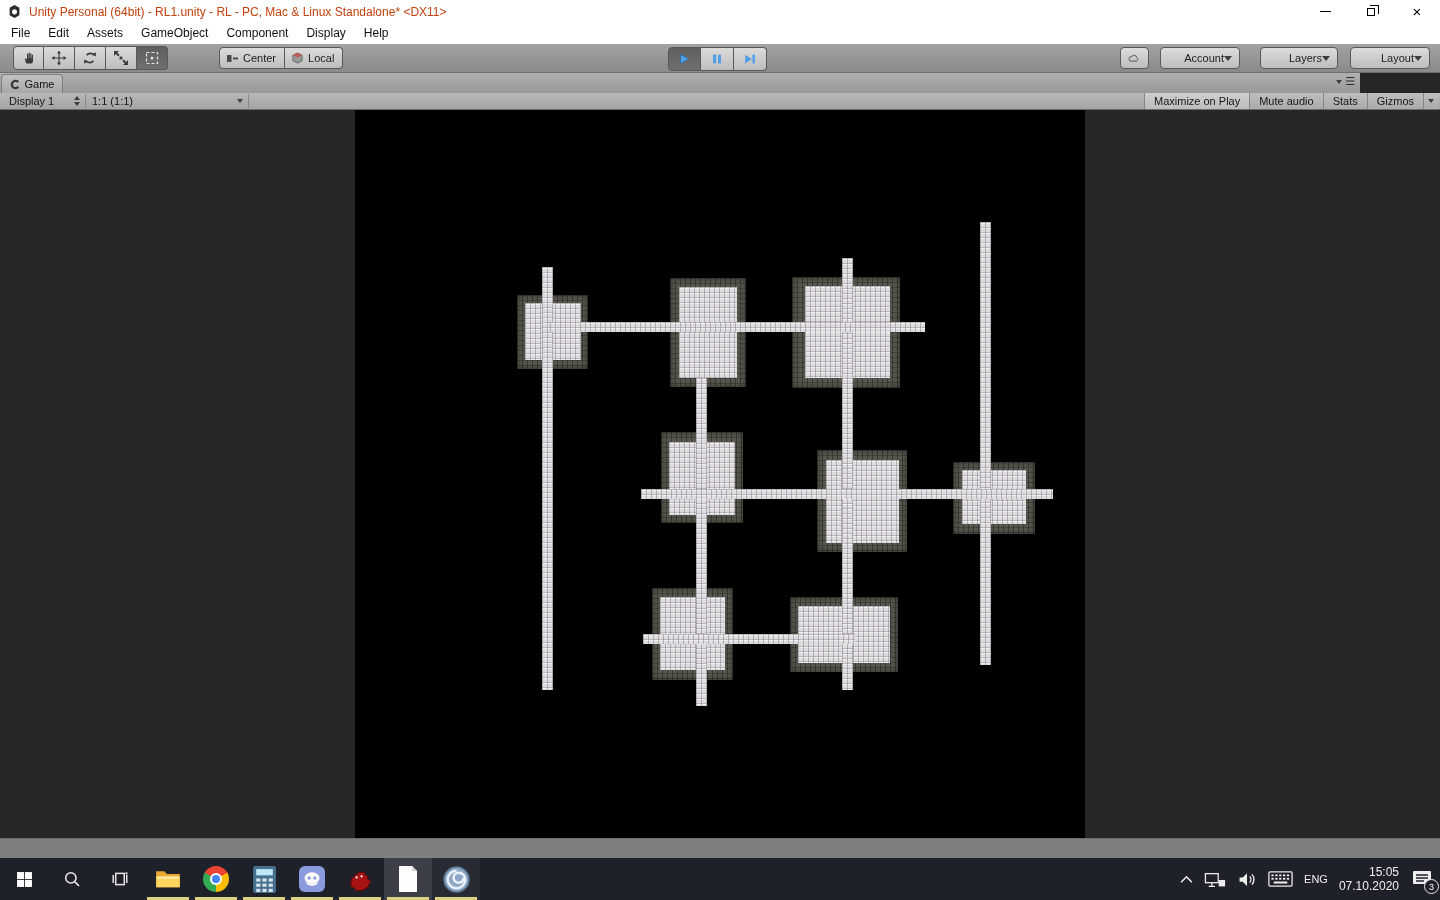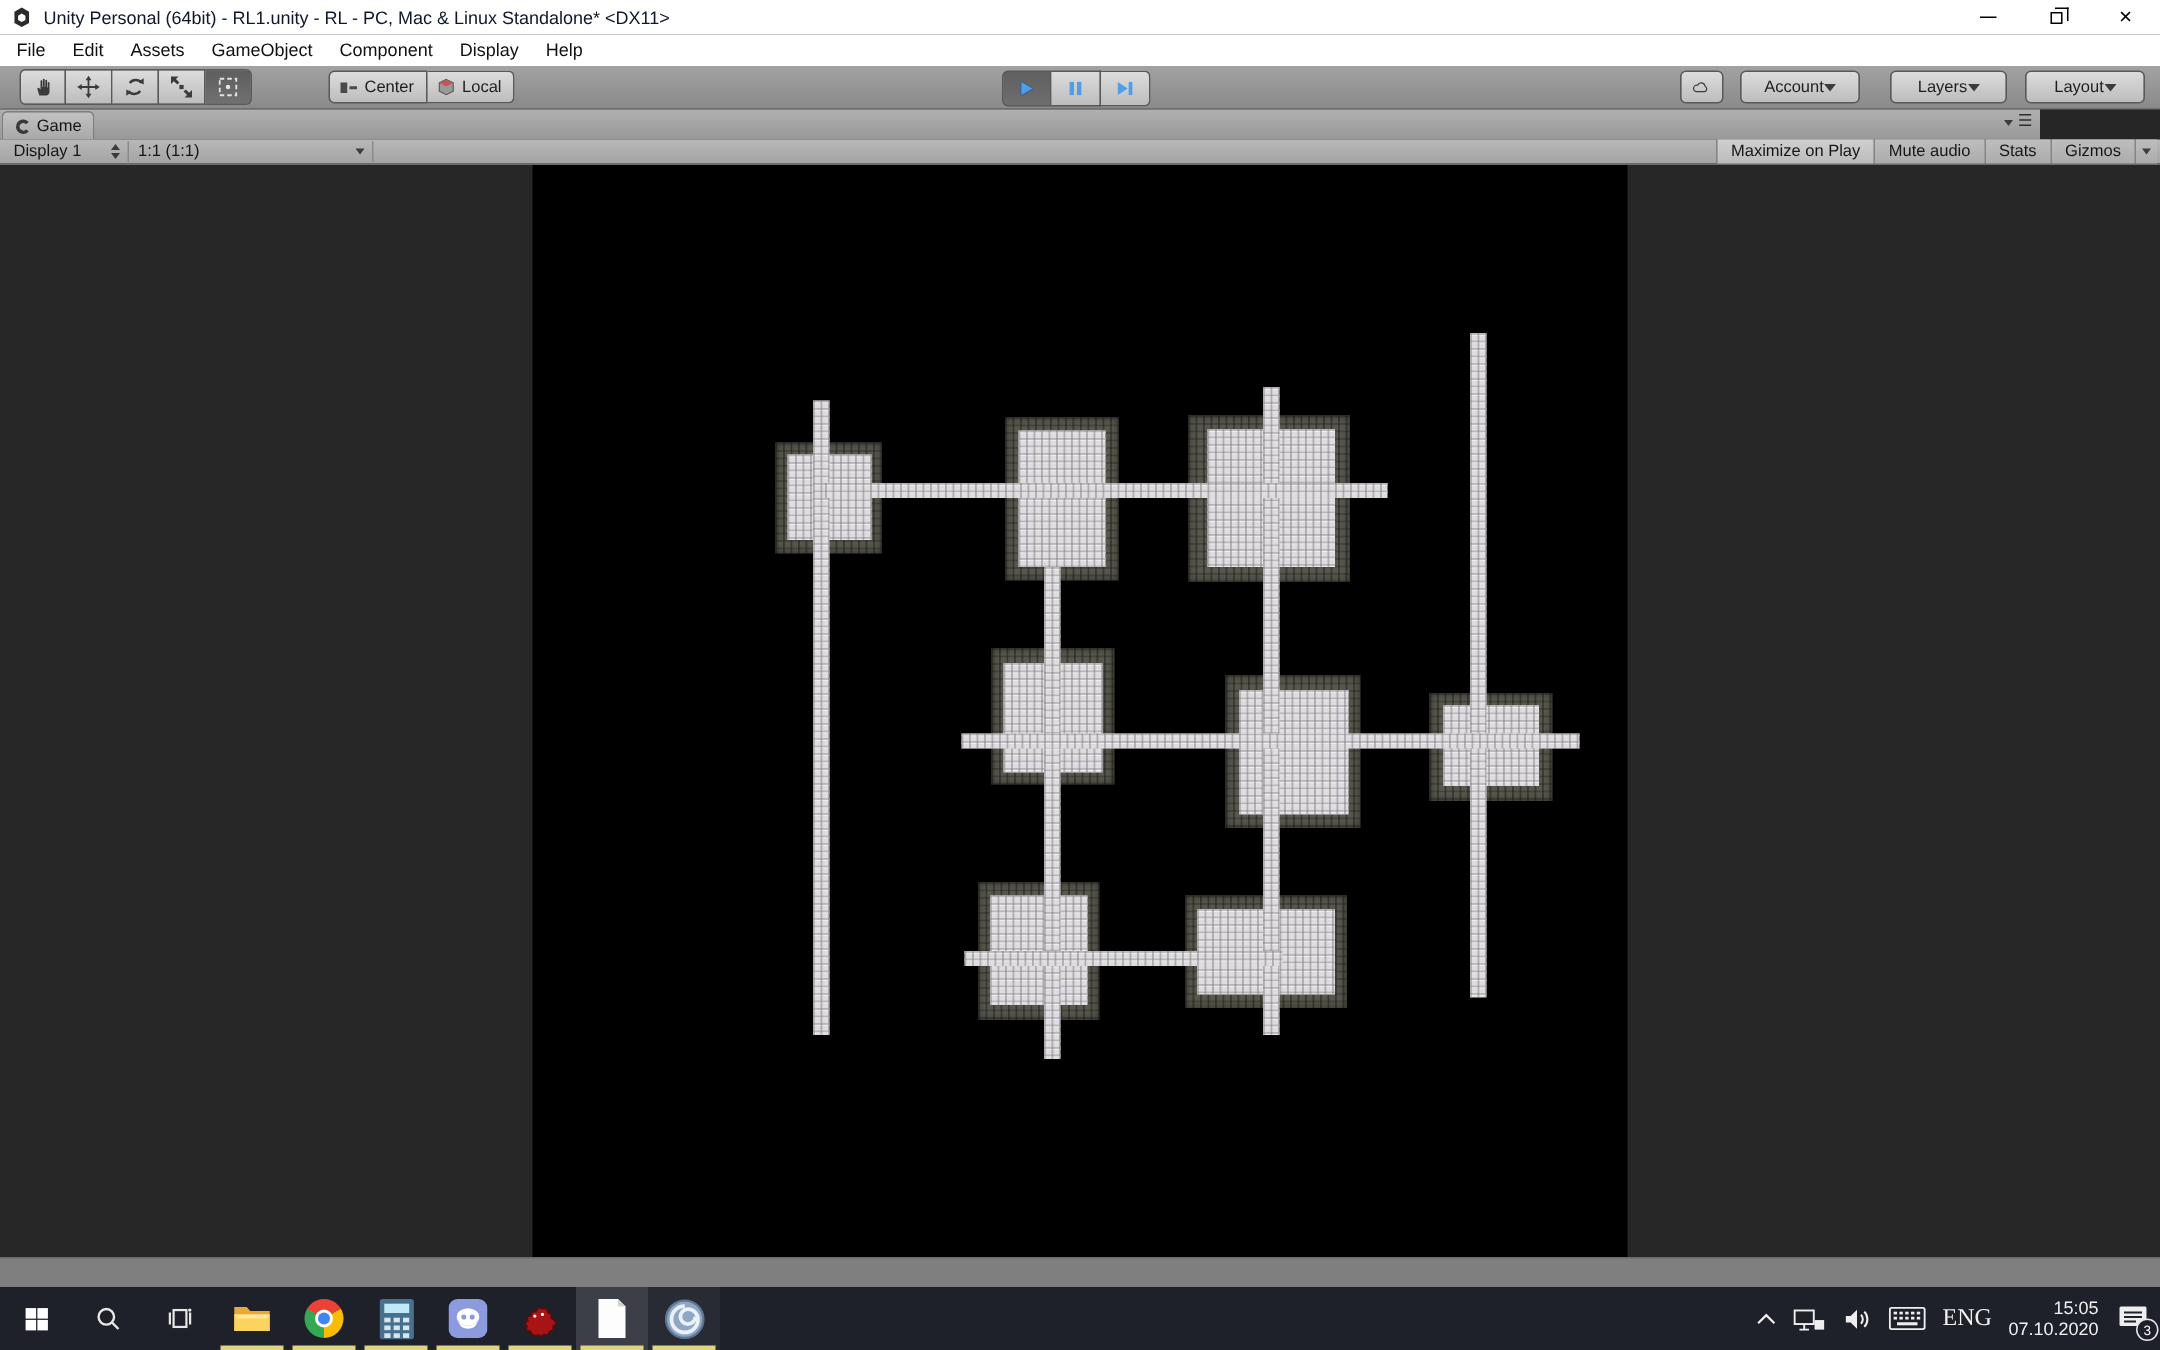--- a/index.html
+++ b/index.html
@@ -2,21 +2,21 @@
 <html style="--floor: #dedcdf; --wall: #57574e; --underline: #ded283;"><head>
 <meta charset="utf-8">
 <style>
   html,body{margin:0;padding:0;background:#000;}
   *{box-sizing:border-box;font-family:"Liberation Sans",sans-serif;}
   .screen{position:relative;width:1440px;height:900px;overflow:hidden;background:#262626;}
 
   
   .titlebar{position:absolute;left:0;top:0;width:1440px;height:23px;background:#fff;display:flex;align-items:center;}
   .titlebar .appicon{margin-left:7px;width:15px;height:15px;flex:0 0 auto;}
-  .titlebar .title{margin-left:7px;font-size:12px;color:#0f172a;white-space:nowrap;}
+  .titlebar .title{margin-left:7px;font-size:12px;color:#c2410c;white-space:nowrap;}
   .wincontrols{position:absolute;right:0;top:0;height:23px;display:flex;}
   .winbtn{width:46px;height:23px;display:flex;align-items:center;justify-content:center;color:#000;}
   .glyph-min{width:11px;height:0;border-top:1px solid #000;display:block;}
   .glyph-restore{position:relative;width:8px;height:8px;border:1px solid #000;display:block;}
   .glyph-restore::before{content:"";position:absolute;left:2px;top:-4px;width:8px;height:8px;border:1px solid #000;border-left:none;border-bottom:none;}
   .glyph-close{font-size:15px;line-height:15px;color:#000;}
 
   
   .menubar{position:absolute;left:0;top:23px;width:1440px;height:21px;background:#fff;display:flex;align-items:center;padding-left:2px;text-align:right;}
   .menu-item{padding:0 9px;font-size:12px;color:#111;line-height:21px;}
@@ -30,21 +30,21 @@
   .tool-btn.active{background:linear-gradient(#5e5e5e,#707070);color:#e4e4e4;}
   .pivot-group{position:absolute;left:190px;top:3px;display:flex;margin-left:29px;}
   .pivot-btn{height:22px;padding:0 8px 0 6px;display:flex;align-items:center;gap:4px;background:linear-gradient(#dcdcdc,#bdbdbd);border:1px solid #595959;border-left:none;font-size:11px;color:#1e1e1e;}
   .pivot-btn:first-child{border-left:1px solid #595959;border-radius:4px 0 0 4px;}
   .pivot-btn:last-child{border-radius:0 4px 4px 0;}
   .play-group{position:absolute;left:668px;top:3px;display:flex;}
   .play-btn{width:33px;height:24px;display:flex;align-items:center;justify-content:center;background:linear-gradient(#dcdcdc,#bdbdbd);border:1px solid #595959;border-left:none;}
   .play-btn:first-child{border-left:1px solid #595959;border-radius:4px 0 0 4px;}
   .play-btn:last-child{border-radius:0 4px 4px 0;}
   .play-btn.pressed{background:linear-gradient(#606060,#6e6e6e);}
-  .tb-right-btn{position:absolute;top:3px;height:22px;background:linear-gradient(#dcdcdc,#bdbdbd);border:1px solid #595959;border-radius:4px;display:flex;align-items:center;justify-content:center;padding:0 7px;font-size:11px;color:#1e1e1e;}
+  .tb-right-btn{position:absolute;top:3px;height:22px;background:linear-gradient(#dcdcdc,#bdbdbd);border:1px solid #595959;border-radius:4px;display:flex;align-items:center;justify-content:flex-end;padding:0 7px;font-size:11px;color:#1e1e1e;}
   .tri-down{width:0;height:0;border-left:4px solid transparent;border-right:4px solid transparent;border-top:5px solid #3c3c3c;display:inline-block;}
   .tri-down.sm{border-left-width:3px;border-right-width:3px;border-top-width:4px;}
   .updown{display:inline-flex;flex-direction:column;gap:2px;}
   .tri-up.sm{width:0;height:0;border-left:3px solid transparent;border-right:3px solid transparent;border-bottom:4px solid #3c3c3c;display:inline-block;}
 
   
   .tabrow{position:absolute;left:0;top:73px;width:1360px;height:20px;background:linear-gradient(#b0b0b0,#989898);}
   .gametab{position:absolute;left:1px;top:1px;width:62px;height:19px;background:linear-gradient(#c2c2c2,#a8a8a8);border:1px solid #7e7e7e;border-bottom:none;border-radius:4px 4px 0 0;display:flex;align-items:center;justify-content:center;gap:4px;font-size:11px;color:#141414;}
   .tab-corner{position:absolute;right:5px;top:3px;display:flex;align-items:center;gap:3px;color:#2e2e2e;}
   .tab-corner .bars{font-size:11px;line-height:11px;}
@@ -68,21 +68,21 @@
   
   .bottomstrip{position:absolute;left:0;top:838px;width:1440px;height:20px;background:#7f7f7f;border-top:1px solid #6a6a6a;}
 
   
   .taskbar{position:absolute;left:0;top:858px;width:1440px;height:42px;background:#1e212a;display:flex;align-items:stretch;}
   .task-btn{position:relative;width:48px;display:flex;align-items:center;justify-content:center;}
   .task-btn.running::after{content:"";position:absolute;left:3px;right:3px;bottom:0;height:3px;background:var(--underline);}
   .task-btn.active{background:#3c3f48;}
   .task-btn.semi{background:#282b34;}
   .tray{position:absolute;right:6px;top:0;height:42px;display:flex;align-items:center;gap:11px;color:#f0f0f0;}
-  .tray-lang{font-size:16px;font-family:Liberation Serif, serif;}
+  .tray-lang{font-size:11px;}
   .tray-clock{font-size:12px;text-align:right;line-height:14px;}
   .tray-note{position:relative;width:24px;height:24px;display:flex;align-items:center;justify-content:center;}
   .badge{position:absolute;right:-5px;bottom:-3px;width:15px;height:15px;border:1.5px solid #e8e8e8;border-radius:50%;background:#1e212a;font-size:9px;color:#fff;display:flex;align-items:center;justify-content:center;}
 
   .chrome-icon{width:26px;height:26px;border-radius:50%;background:conic-gradient(from -60deg,#ea4335 0 120deg,#fbbc05 0 240deg,#34a853 0 360deg);position:relative;}
   .chrome-icon::before{content:"";position:absolute;left:7px;top:7px;width:12px;height:12px;border-radius:50%;background:#fff;}
   .chrome-icon::after{content:"";position:absolute;left:9px;top:9px;width:8px;height:8px;border-radius:50%;background:#4285f4;}
 </style>
 </head>
 <body>

